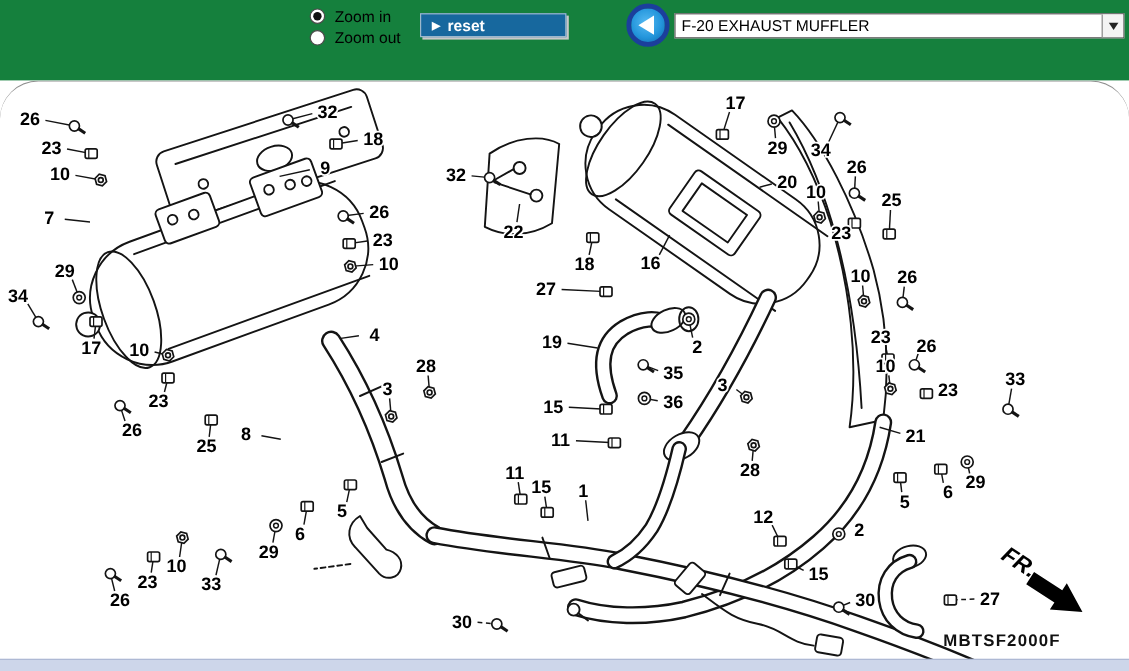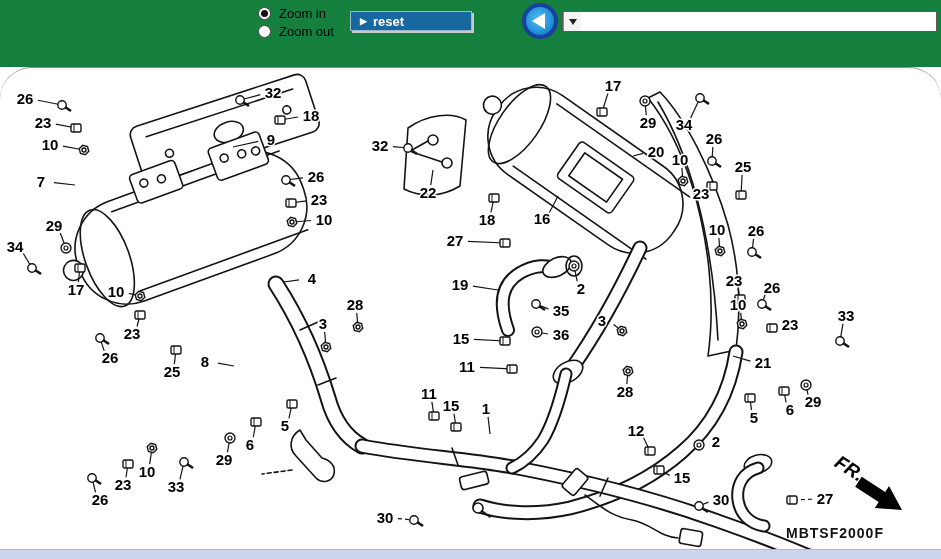--- a/index.html
+++ b/index.html
@@ -52,20 +52,21 @@
     </label>
   </div>
   <button class="reset-btn" style="background: rgb(23, 104, 158);">
     <span class="reset-arrow">▶</span>
     <span>reset</span>
   </button>
   <div class="back-circle" style="border-color: rgb(27, 63, 156);">
     <span class="back-tri"></span>
   </div>
   <div class="section-select">
+    <span class="select-value">F-20 EXHAUST MUFFLER</span>
     <span class="select-arrow-box">
       <span class="select-arrow"></span>
     </span>
   </div>
 </div>
 
 <div class="diagram-panel">
   <svg width="941" height="482" viewBox="0 68 941 482">
 
     <g transform="rotate(-18 225 130)">

